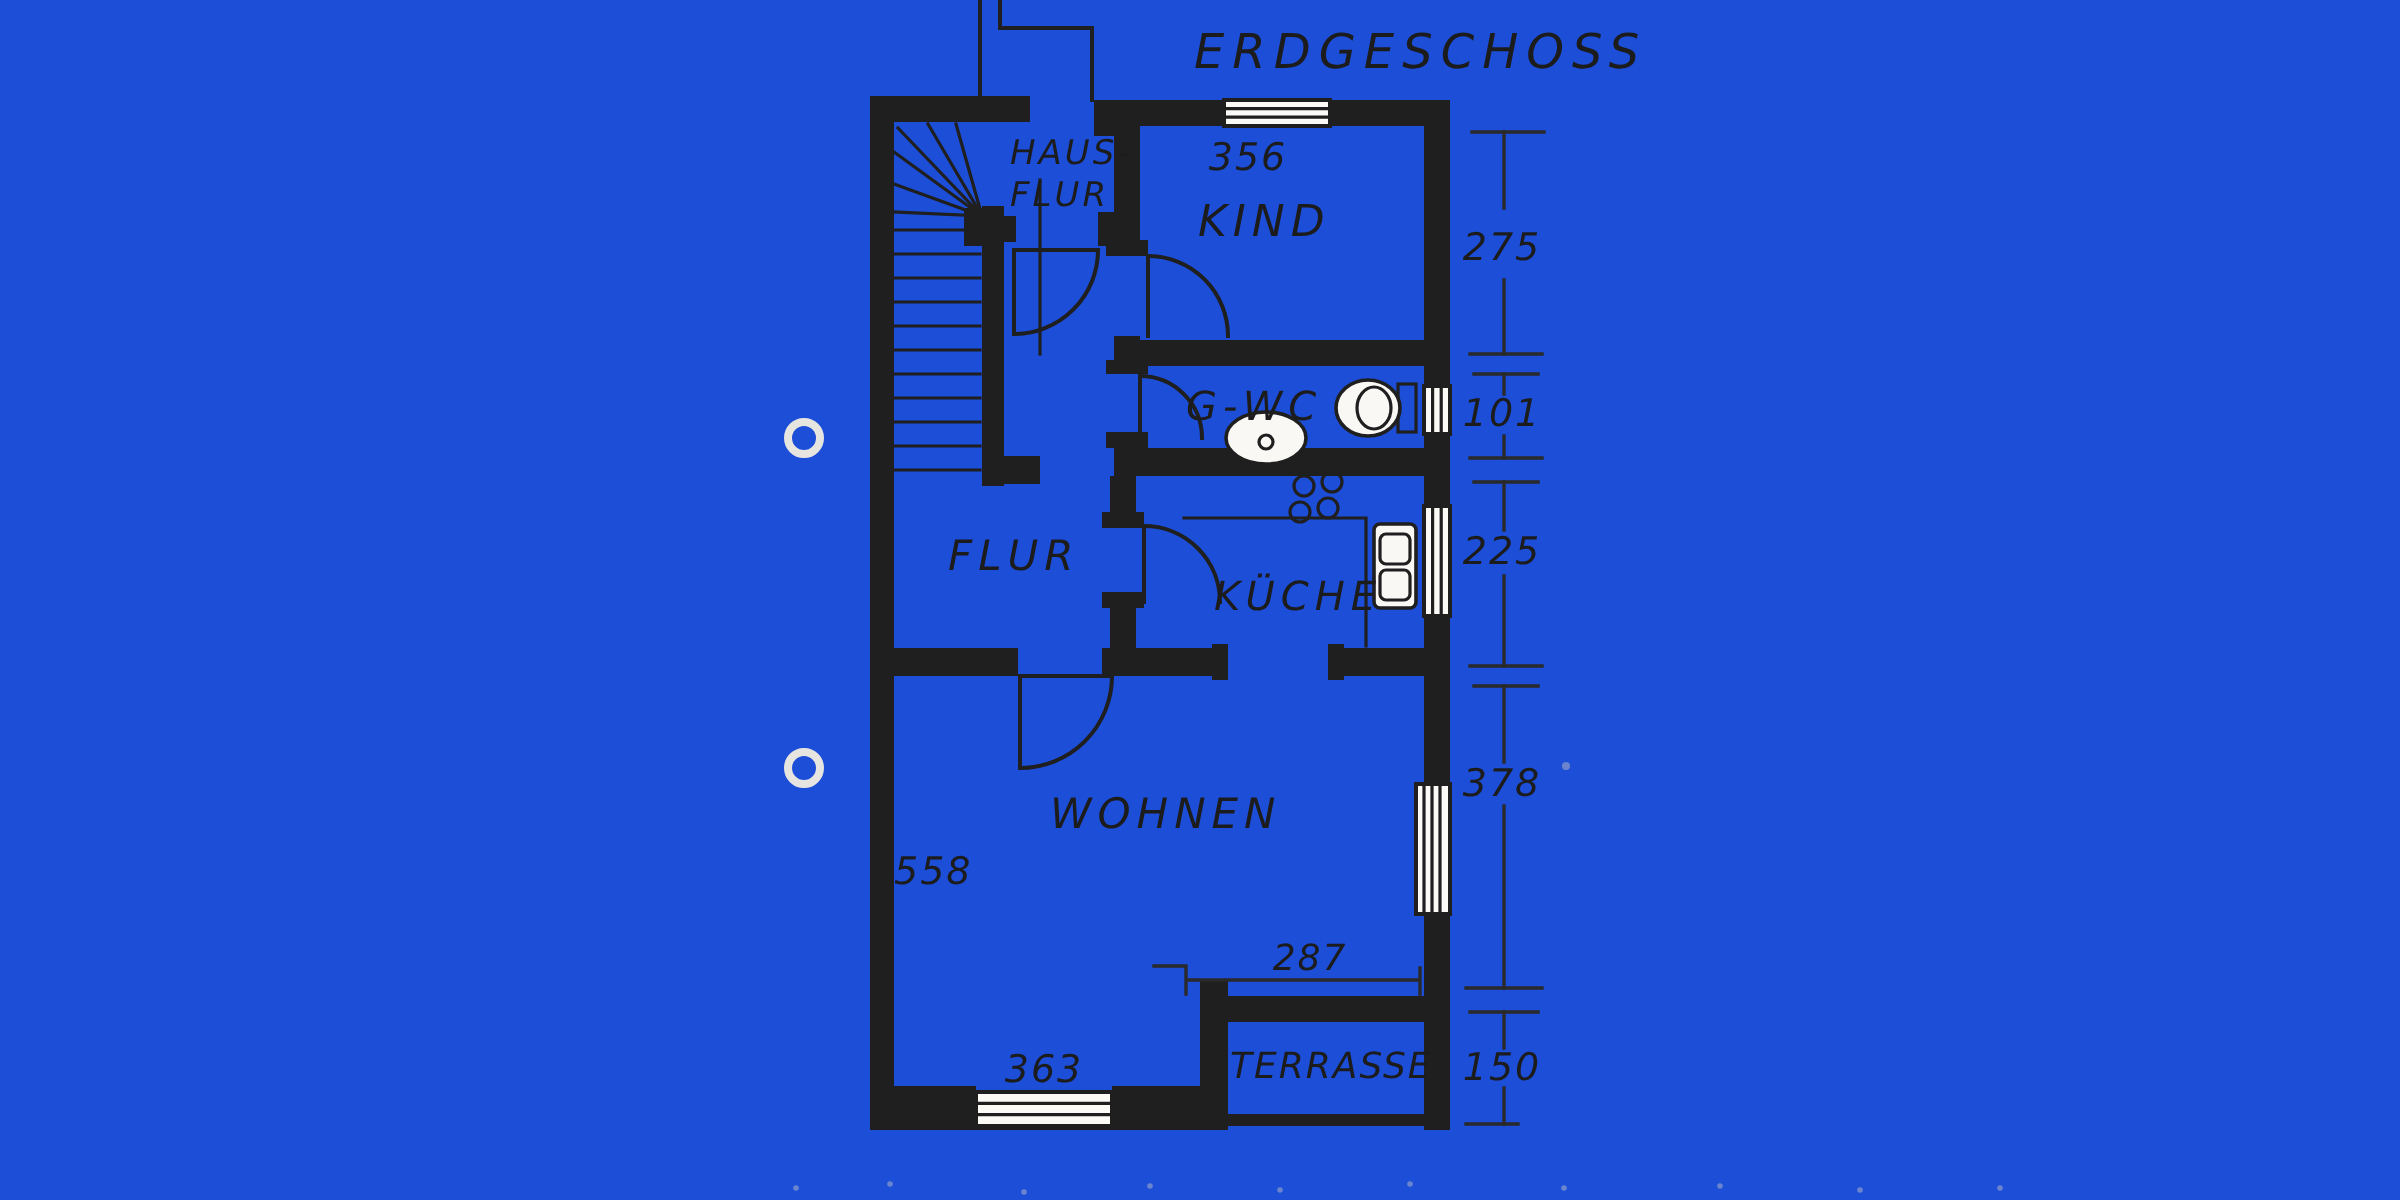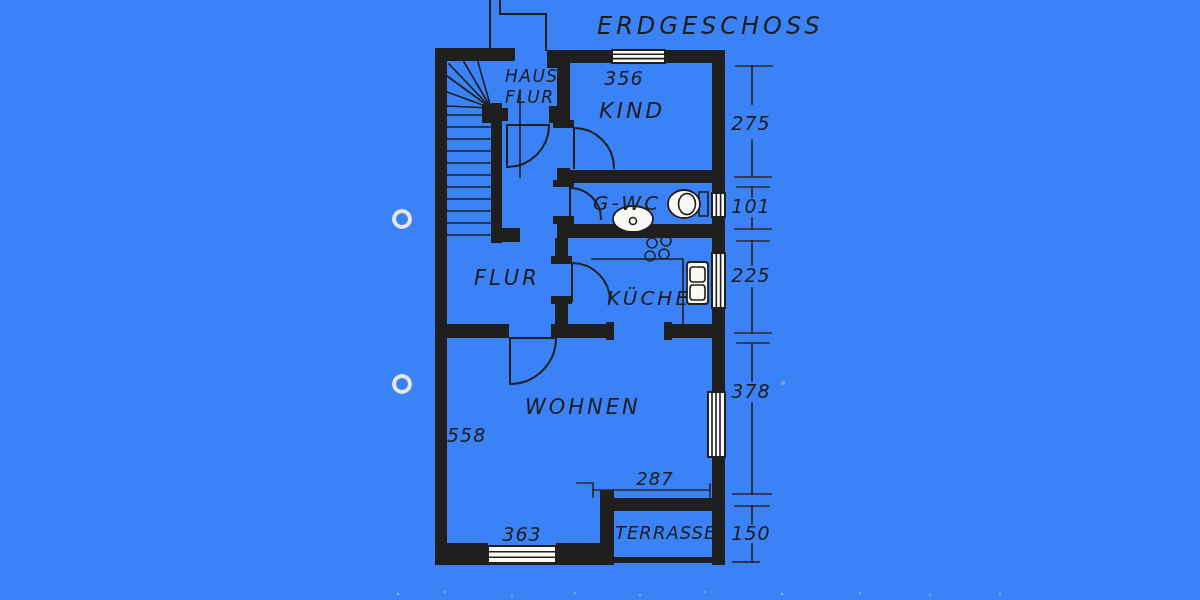--- a/index.html
+++ b/index.html
@@ -1,19 +1,19 @@
 <!DOCTYPE html>
 <html><head>
 <meta charset="utf-8">
 <style>
   html,body{margin:0;padding:0;}
   .page{
     position:relative;
     width:1200px;height:600px;
-    background:#3b82f6;
+    background:#1d4ed8;
     overflow:hidden;
     font-family:"DejaVu Sans", sans-serif;
   }
   svg{display:block;}
   .wall{fill:#1f1f1f;stroke:none;}
   .thin{stroke:#1f1f1f;stroke-width:2;fill:none;stroke-linecap:square;}
   .hair{stroke:#1f1f1f;stroke-width:1.6;fill:none;stroke-linecap:square;}
   .dimline{stroke:#2a2a2a;stroke-width:1.7;fill:none;stroke-linecap:square;}
   .winfill{fill:#fbfaf7;stroke:#1f1f1f;stroke-width:2;}
   .fixture{stroke:#1f1f1f;stroke-width:1.8;fill:#f9f8f5;}

